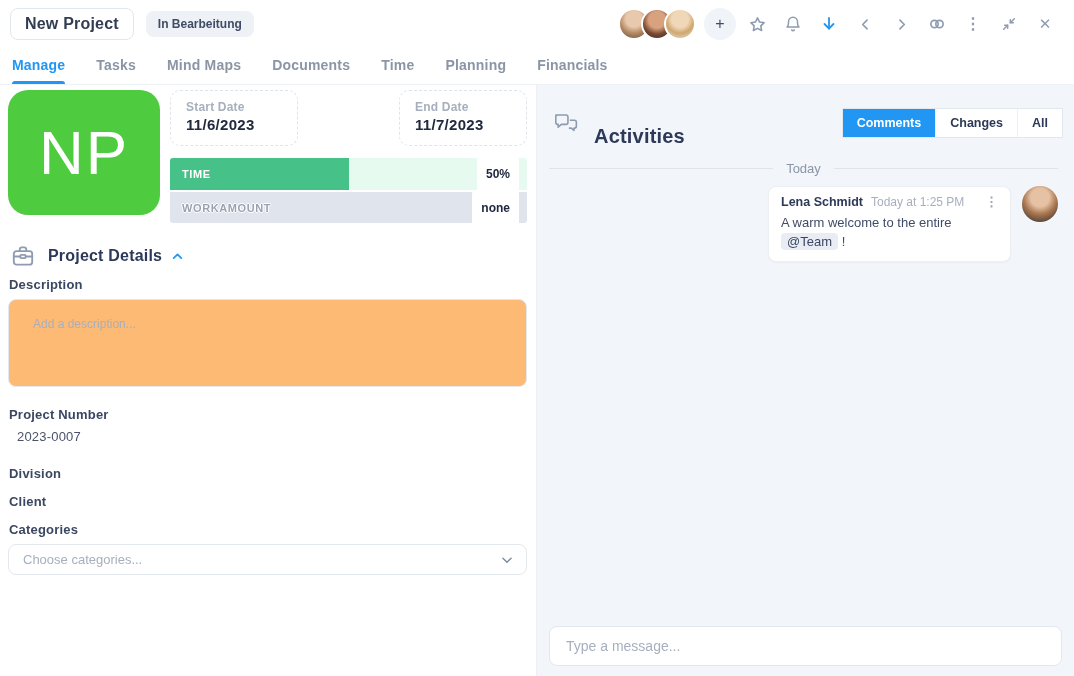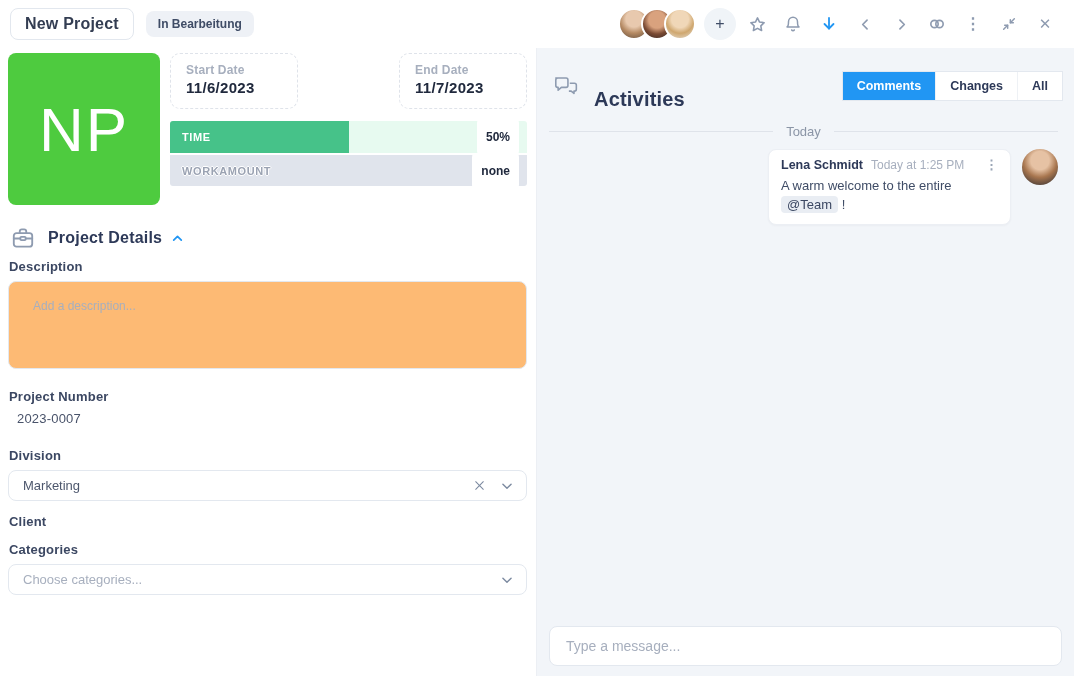--- a/index.html
+++ b/index.html
@@ -57,21 +57,21 @@
   }
 
   
   .main { flex:1; display:flex; min-height:0; }
   .left { width:537px; flex:0 0 537px; background:#fff; padding:5px 9px 0 8px; border-right:1px solid #eceff4; }
   .right { flex:1; background:#f2f5f9; position:relative; display:flex; flex-direction:column; }
 
   
   .overview { display:flex; }
   .project-avatar {
-    width:152px; height:152px; flex:0 0 152px; border-radius:8px; background:#4ecb3f;
+    width:152px; height:125px; flex:0 0 152px; border-radius:20px; background:#4ecb3f;
     display:flex; align-items:center; justify-content:center;
     color:#fff; font-size:62px; letter-spacing:2px; font-weight:400;
   }
   .ov-right { flex:1; margin-left:10px; display:flex; flex-direction:column; }
   .date-row { display:flex; justify-content:space-between; }
   .date-box {
     width:128px; height:56px; border:1px dashed #dfe3ea; border-radius:10px;
     padding:9px 0 0 15px;
   }
   .date-label { font-size:12px; color:#a7afbe; font-weight:bold; letter-spacing:.2px; }
@@ -207,20 +207,29 @@
       <svg width="16" height="16" viewBox="0 0 24 24" fill="none" stroke="currentColor" stroke-width="2.2" stroke-linecap="round" stroke-linejoin="round">
           <path d="M20 4l-6 6"></path>
           <path d="M14 5.5V10h4.5"></path>
           <path d="M4 20l6-6"></path>
           <path d="M10 18.5V14H5.5"></path>
         </svg>
     </div>
     <div class="hicon close-x">✕</div>
   </div>
 
+  <div class="tabbar">
+    <div class="tab active">Manage</div>
+    <div class="tab">Tasks</div>
+    <div class="tab">Mind Maps</div>
+    <div class="tab">Documents</div>
+    <div class="tab">Time</div>
+    <div class="tab">Planning</div>
+    <div class="tab">Financials</div>
+  </div>
 
   <div class="main">
 
     <div class="left">
 
       <div class="overview">
         <div class="project-avatar">NP</div>
         <div class="ov-right">
           <div class="date-row">
             <div class="date-box">
@@ -263,33 +272,20 @@
         </span>
       </div>
 
       <div class="field-label" style="margin-top:6px">Description</div>
       <textarea class="desc-box" placeholder="Add a description..." style=""></textarea>
 
       <div class="field-label" style="margin-top:16px">Project Number</div>
       <div class="read-value">2023-0007</div>
 
       <div class="field-label" style="margin-top:22px">Division</div>
-      <div class="select-box">
-        <span class="select-value">Marketing</span>
-        <span class="select-clear">
-          <svg width="13" height="13" viewBox="0 0 24 24" fill="none" stroke="currentColor" stroke-width="2" stroke-linecap="round">
-              <path d="M5 5l14 14M19 5L5 19"></path>
-            </svg>
-        </span>
-        <span class="select-caret">
-          <svg width="14" height="14" viewBox="0 0 24 24" fill="none" stroke="currentColor" stroke-width="2.4" stroke-linecap="round" stroke-linejoin="round">
-              <path d="M5 9l7 7 7-7"></path>
-            </svg>
-        </span>
-      </div>
 
       <div class="field-label">Client</div>
 
       <div class="field-label">Categories</div>
       <div class="select-box">
         <span class="select-value placeholder">Choose categories...</span>
         <span class="select-caret">
           <svg width="14" height="14" viewBox="0 0 24 24" fill="none" stroke="currentColor" stroke-width="2.4" stroke-linecap="round" stroke-linejoin="round">
               <path d="M5 9l7 7 7-7"></path>
             </svg>

